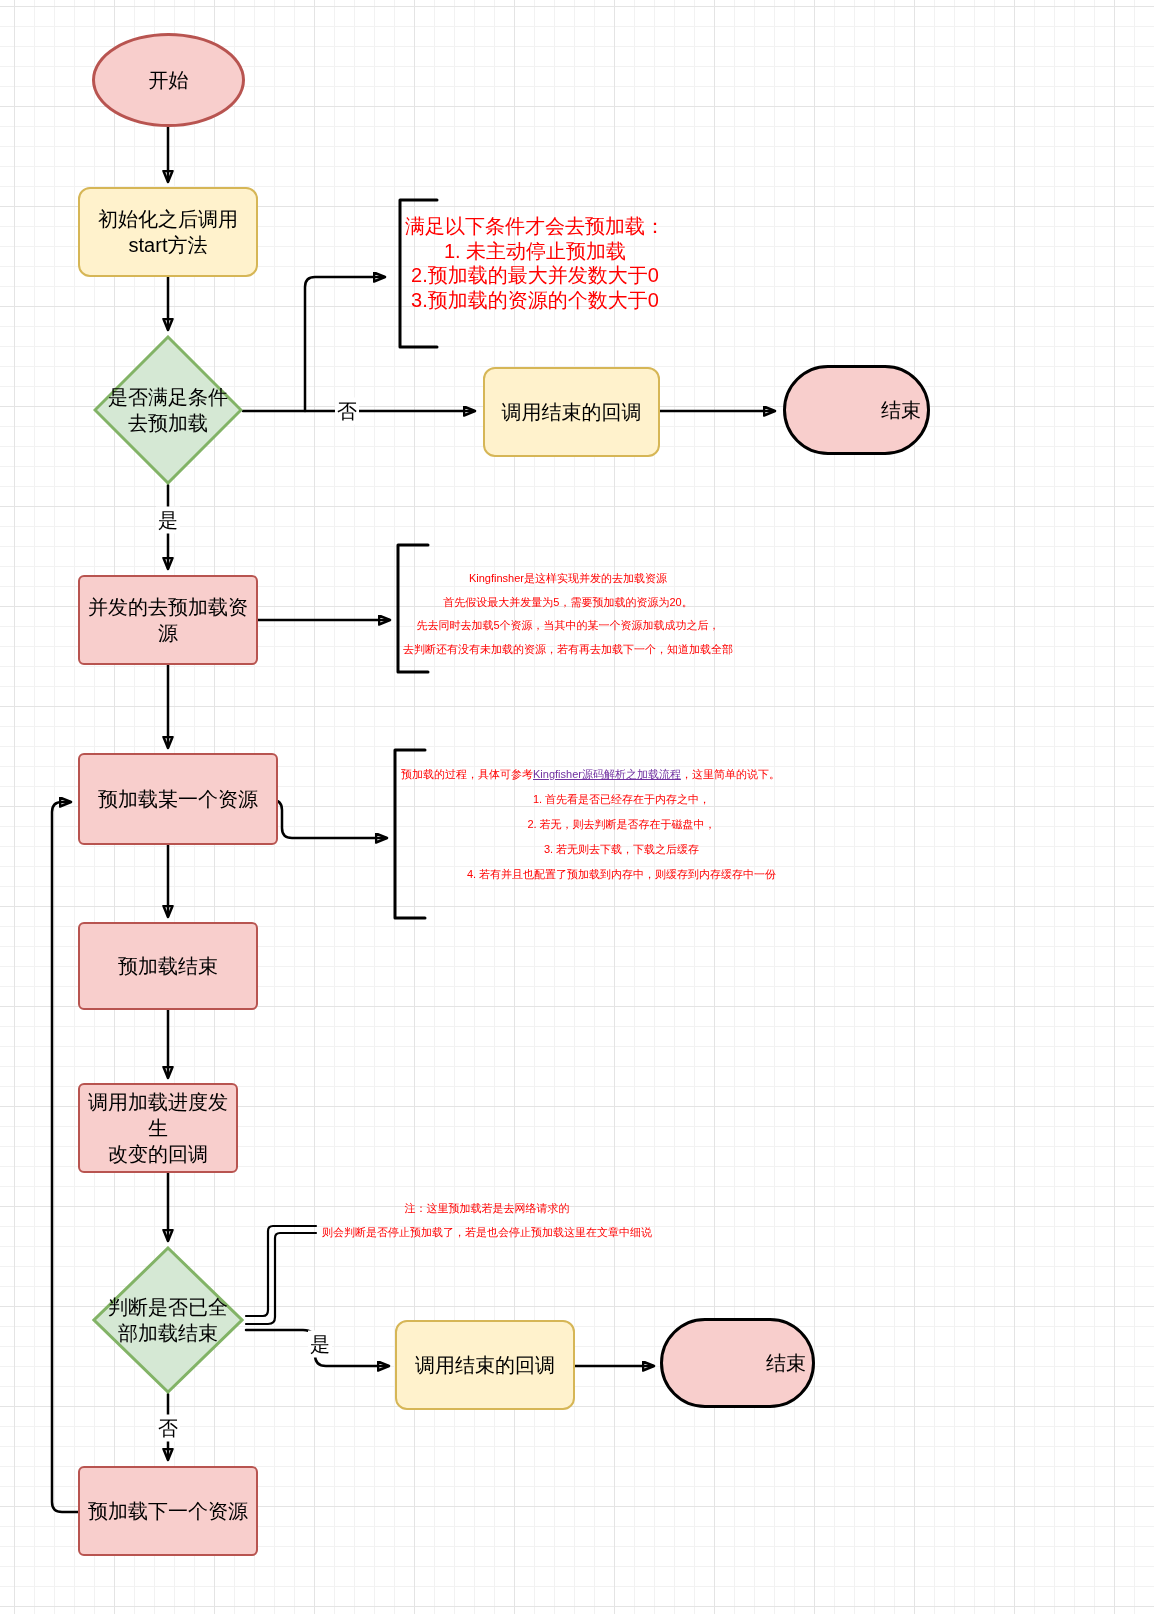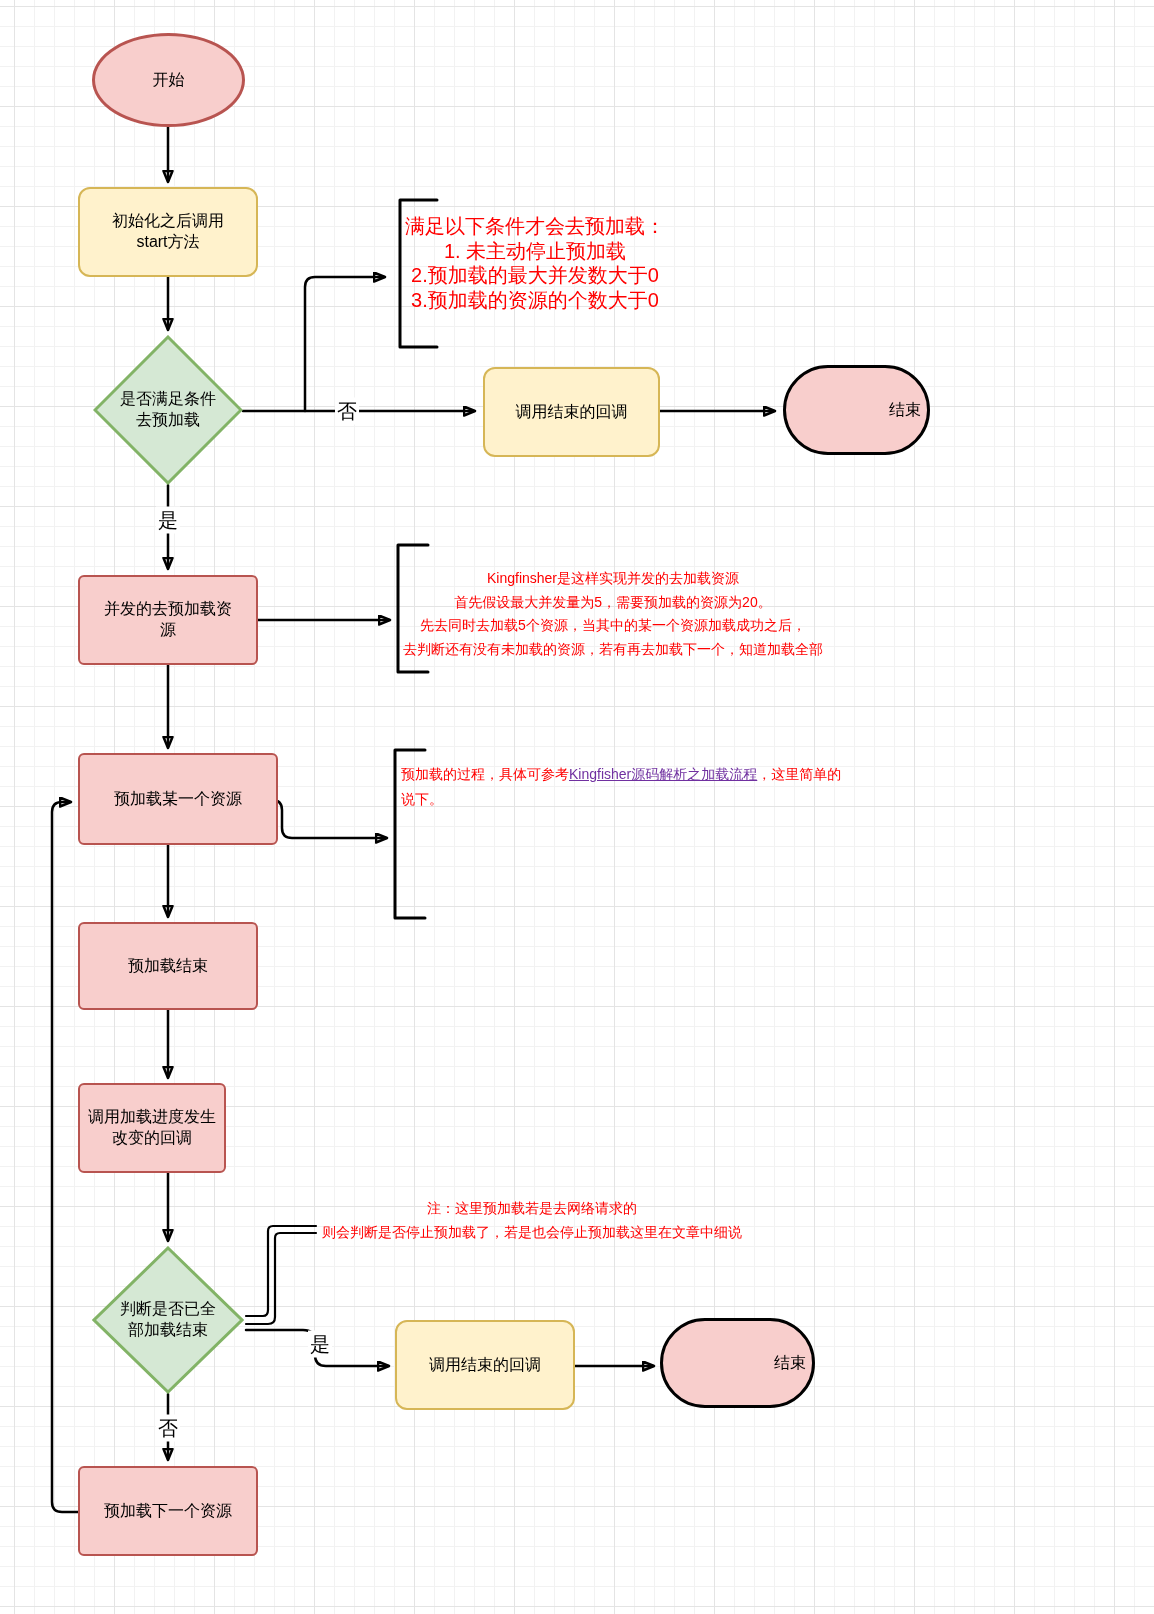--- a/index.html
+++ b/index.html
@@ -21,35 +21,35 @@
       linear-gradient(90deg, #f2f2f2 1px, transparent 1px);
     background-size:100px 100px,100px 100px,20px 20px,20px 20px;
     background-position:14px 6px,14px 6px,14px 6px,14px 6px;
   }
   svg.wires{position:absolute;left:0;top:0;width:1154px;height:1614px;}
   svg.wires path{fill:none;stroke:var(--connector-black);stroke-width:2.5;stroke-linecap:round;stroke-linejoin:round;}
   svg.wires path.bracket{stroke-width:3;}
   svg.wires path.dline{stroke-width:2.2;}
   .node{
     position:absolute;display:flex;align-items:center;justify-content:center;
-    text-align:center;font-size:16px;line-height:1.3;color:#000;box-sizing:border-box;
+    text-align:center;font-size:20px;line-height:1.3;color:#000;box-sizing:border-box;
   }
   .node span{white-space:pre-line;position:relative;z-index:2;padding:0 6px;}
   .rect-pink{background:var(--node-pink-fill);border:2.5px solid var(--node-pink-border);border-radius:6px;}
   .rect-yellow{background:var(--node-yellow-fill);border:2px solid var(--node-yellow-border);border-radius:12px;}
   .ellipse{background:var(--node-pink-fill);border:3px solid var(--node-pink-border);border-radius:50%;}
   .pill{background:var(--terminal-fill);border:3.5px solid var(--terminal-border);border-radius:46px;justify-content:flex-end;}
   .diamond{background:transparent;border:none;}
   .diamond svg{position:absolute;left:0;top:0;width:100%;height:100%;z-index:1;}
   .diamond polygon{fill:var(--diamond-green-fill);stroke:var(--diamond-green-border);stroke-width:3;}
   .edge-label{
     position:absolute;transform:translate(-50%,-50%);font-size:20px;color:#000;
     background:#ffffff;padding:0 2px;z-index:3;
   }
-  .ann{position:absolute;color:var(--annotation-red);font-size:14px;line-height:24px;z-index:3;}
+  .ann{position:absolute;color:var(--annotation-red);font-size:11px;line-height:24px;z-index:3;}
   .ann .ann-line{white-space:nowrap;text-align:center;}
   .ann-big{font-size:20px;line-height:24.5px;}
   .ann-para{line-height:25px;}
   .ann-steps{line-height:25px;}
   a.link{color:var(--link-purple);text-decoration:underline;cursor:pointer;}
 </style>
 </head>
 <body>
 
 <div class="canvas">
@@ -119,21 +119,21 @@
   </div>
 
   <div class="node rect-pink" style="left:78px;top:753px;width:200px;height:92px">
     <span>预加载某一个资源</span>
   </div>
 
   <div class="node rect-pink" style="left:78px;top:922px;width:180px;height:88px">
     <span>预加载结束</span>
   </div>
 
-  <div class="node rect-pink" style="left:78px;top:1083px;width:148px;height:90px">
+  <div class="node rect-pink" style="left:78px;top:1083px;width:160px;height:90px">
     <span>调用加载进度发生
 改变的回调</span>
   </div>
 
   <div class="node diamond" style="left:92px;top:1246px;width:152px;height:148px">
     <svg viewBox="0 0 152 148" preserveAspectRatio="none">
       <polygon points="76,2 150,74 76,146 2,74"></polygon>
     </svg>
     <span>判断是否已全
 部加载结束</span>
@@ -167,20 +167,26 @@
     <div class="ann-line">Kingfinsher是这样实现并发的去加载资源</div>
     <div class="ann-line">首先假设最大并发量为5，需要预加载的资源为20。</div>
     <div class="ann-line">先去同时去加载5个资源，当其中的某一个资源加载成功之后，</div>
     <div class="ann-line">去判断还有没有未加载的资源，若有再去加载下一个，知道加载全部</div>
   </div>
 
   <div class="ann" style="left:401px;top:762px;width:441px">
     <div class="ann-para">
       <span>预加载的过程，具体可参考</span><a class="link">Kingfisher源码解析之加载流程</a><span>，这里简单的说下。</span>
     </div>
+    <div class="ann-steps">
+      <div class="ann-line">1. 首先看是否已经存在于内存之中，</div>
+      <div class="ann-line">2. 若无，则去判断是否存在于磁盘中，</div>
+      <div class="ann-line">3. 若无则去下载，下载之后缓存</div>
+      <div class="ann-line">4. 若有并且也配置了预加载到内存中，则缓存到内存缓存中一份</div>
+    </div>
   </div>
 
   <div class="ann" style="left:322px;top:1196px">
     <div class="ann-line">注：这里预加载若是去网络请求的</div>
     <div class="ann-line">则会判断是否停止预加载了，若是也会停止预加载这里在文章中细说</div>
   </div>
 
 </div>
 
 </body></html>

